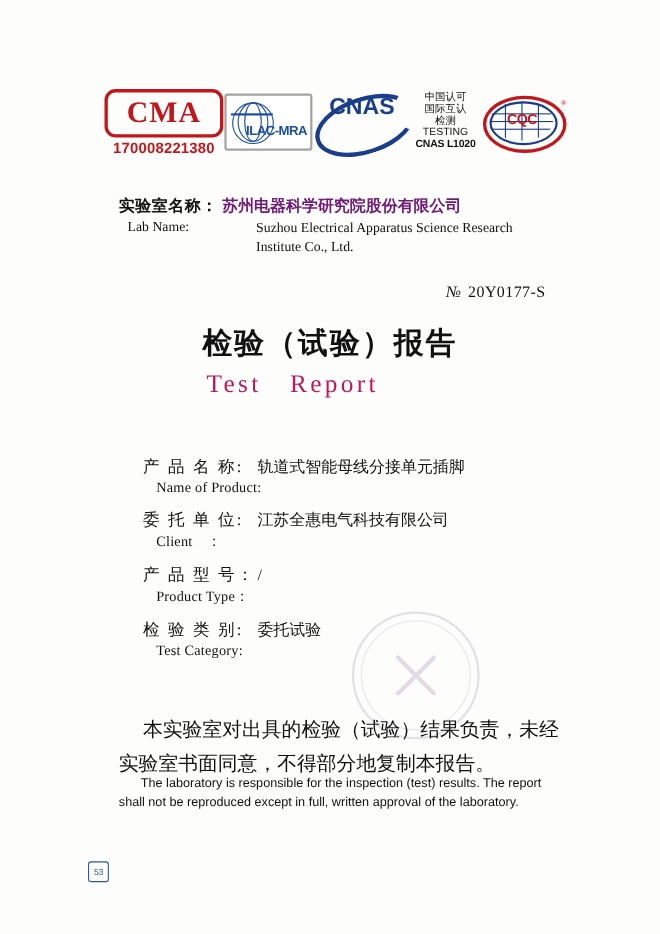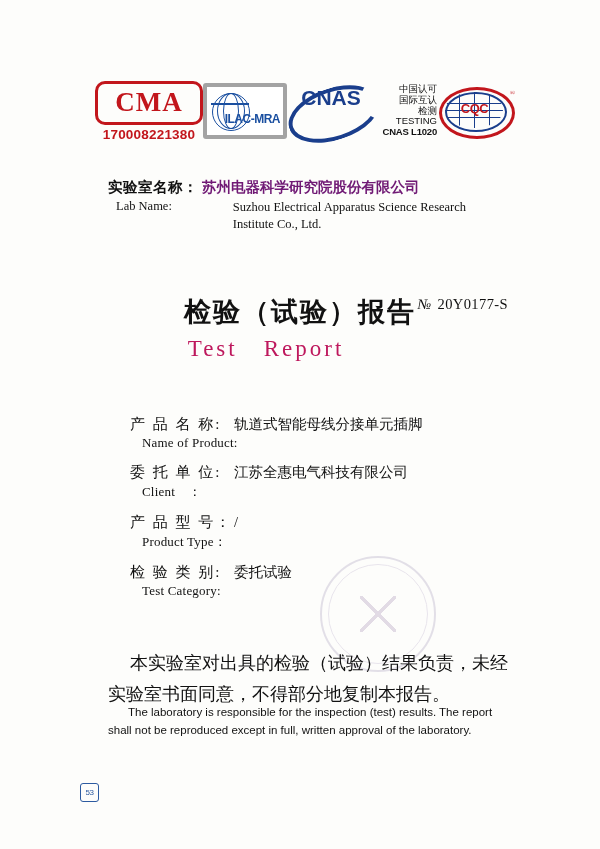--- a/index.html
+++ b/index.html
@@ -64,21 +64,21 @@
     font-size: 13.5px;
     color: #c2161c;
     letter-spacing: 0.2px;
     margin-top: 2px;
   }
 
   
   .ilac {
     width: 76px;
     height: 48px;
-    border: 4px solid #a3a3a3;
+    border: 2px solid #a3a3a3;
     border-radius: 3px;
     position: relative;
     display: flex;
     align-items: center;
     justify-content: center;
     background: #fff;
   }
   .ilac .globe {
     position: absolute;
     left: 5px;
@@ -149,21 +149,21 @@
     letter-spacing: 0px;
   }
 
   
   .cnas-cn {
     width: 62px;
     font-family: "Liberation Sans", sans-serif;
     color: #111;
     line-height: 1.12;
     font-size: 9.5px;
-    text-align: right;
+    text-align: center;
   }
   .cnas-cn .l {
     display: block;
     white-space: nowrap;
   }
   .cnas-cn .code {
     font-size: 9.5px;
     font-weight: bold;
     letter-spacing: -0.2px;
   }
@@ -270,26 +270,25 @@
     display: flex;
     margin-top: 2px;
     padding-left: 8px;
     gap: 44px;
   }
 
   
   .report-no {
     position: absolute;
     top: 258px;
-    right: 92px;
+    right: 104px;
     font-family: "Liberation Serif", serif;
     font-size: 14.5px;
     color: #111;
     letter-spacing: 0.4px;
-    margin-top: 38px;
   }
   .report-no .no-sym {
     font-style: italic;
     margin-right: 6px;
   }
 
   
   .title-cn {
     position: absolute;
     top: 294px;

